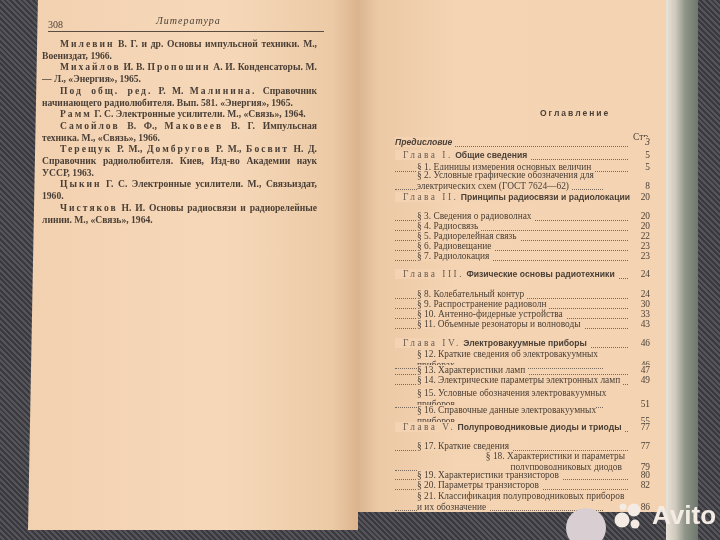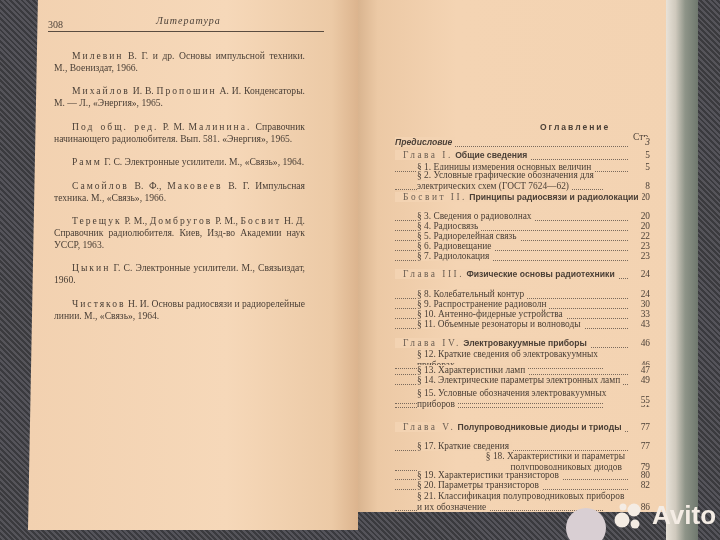--- a/index.html
+++ b/index.html
@@ -12,24 +12,24 @@
     clip-path:polygon(3% 0,100% 0,100% 100%,0 100%);}
   .page-right{position:absolute;left:336px;top:0;width:330px;height:512px;
     background:linear-gradient(90deg,#d9b48f 0%,#ecc9a5 6%,#f4d4b3 30%,#f3d3b2 100%);}
   .cover-edge{position:absolute;left:666px;top:0;width:32px;height:540px;
     background:linear-gradient(90deg,#e8e2d8 0%,#cfc9bd 30%,#8e9488 60%,#6f786e 100%);}
   .running-head{position:absolute;left:48px;top:15px;width:276px;
     border-bottom:1.5px solid #5a4c40;font-size:10px;height:16px;}
   .running-head .pg{position:absolute;left:0;top:4px;}
   .running-head .title{position:absolute;left:108px;top:0;font-style:italic;letter-spacing:1px;}
   .refs{position:absolute;left:42px;top:38px;width:275px;font-size:9.6px;line-height:11.7px;text-align:justify;}
-  .refs p{margin:12px;text-indent:18px;}
+  .refs p{margin:0;text-indent:18px;font-weight:bold;}
   .sp{letter-spacing:2px;}
   .toc{position:absolute;left:395px;top:0;width:255px;font-size:9.4px;}
-  .toc-title{position:absolute;left:145px;top:108px;font-weight:bold;letter-spacing:2px;font-size:8.5px;font-family:"Liberation Sans","DejaVu Sans",sans-serif;margin-top:14px;}
+  .toc-title{position:absolute;left:145px;top:108px;font-weight:bold;letter-spacing:2px;font-size:8.5px;font-family:"Liberation Sans","DejaVu Sans",sans-serif;}
   .str{position:absolute;left:238px;top:132px;font-size:9.5px;}
   .row{position:absolute;left:0;width:255px;line-height:10.5px;}
   .row .dots{position:absolute;left:0;right:22px;bottom:1px;border-bottom:1.5px dotted #7a6a5c;z-index:0;}
   .row .txt{position:relative;z-index:1;background:#f3d3b2;padding-right:3px;}
   .row .num{position:absolute;right:0;bottom:0;background:#f3d3b2;padding-left:3px;}
   .chap .ch{letter-spacing:2.5px;color:#6b5e52;margin-left:8px;}
   .chap b{font-family:"Liberation Sans","DejaVu Sans",sans-serif;font-size:8.6px;}
   .sec{padding-left:22px;box-sizing:border-box;}
   .avito{position:absolute;left:614px;top:500px;color:#f4ece4;font-family:"Liberation Sans","DejaVu Sans",sans-serif;font-size:26px;font-weight:bold;display:flex;align-items:center;gap:4px;}
   .finger{position:absolute;left:566px;top:508px;width:40px;height:40px;border-radius:50%;background:#d9cfd3;}
@@ -59,37 +59,37 @@
     <p><span class="sp">Чистяков</span> Н. И. Основы радиосвязи и радиорелейные линии. М., «Связь», 1964.</p>
   </div>
 
 <div class="toc" id="toc">
   <div class="toc-title">Оглавление</div>
   <div class="str">Стр.</div>
 <div class="row " style="top: 137px; font-style: italic;"><span class="dots"></span><span class="txt"><b style="font-family:'Liberation Sans',sans-serif;font-size:8.6px">Предисловие</b></span><span class="num">3</span></div>
     <div class="row  chap" style="top: 150px;"><span class="dots"></span><span class="txt"><span class="ch">Глава I.</span> <b>Общие сведения</b></span><span class="num">5</span></div>
     <div class="row sec" style="top: 162px;"><span class="dots"></span><span class="txt">§ 1. Единицы измерения основных величин</span><span class="num">5</span></div>
     <div class="row sec" style="top: 170px; width: 230px; white-space: normal;"><span class="dots"></span><span class="txt">§ 2. Условные графические обозначения для электрических схем (ГОСТ 7624—62)</span><span class="num" style="right: -25px;">8</span></div>
-    <div class="row  chap" style="top: 192px;"><span class="dots"></span><span class="txt"><span class="ch">Босвит II.</span> <b>Принципы радиосвязи и радиолокации</b></span><span class="num">20</span></div>
+    <div class="row  chap" style="top: 192px;"><span class="dots"></span><span class="txt"><span class="ch">Глава II.</span> <b>Принципы радиосвязи и радиолокации</b></span><span class="num">20</span></div>
     <div class="row sec" style="top: 211px;"><span class="dots"></span><span class="txt">§ 3. Сведения о радиоволнах</span><span class="num">20</span></div>
     <div class="row sec" style="top: 221px;"><span class="dots"></span><span class="txt">§ 4. Радиосвязь</span><span class="num">20</span></div>
     <div class="row sec" style="top: 231px;"><span class="dots"></span><span class="txt">§ 5. Радиорелейная связь</span><span class="num">22</span></div>
     <div class="row sec" style="top: 241px;"><span class="dots"></span><span class="txt">§ 6. Радиовещание</span><span class="num">23</span></div>
     <div class="row sec" style="top: 251px;"><span class="dots"></span><span class="txt">§ 7. Радиолокация</span><span class="num">23</span></div>
     <div class="row  chap" style="top: 269px;"><span class="dots"></span><span class="txt"><span class="ch">Глава III.</span> <b>Физические основы радиотехники</b></span><span class="num">24</span></div>
     <div class="row sec" style="top: 289px;"><span class="dots"></span><span class="txt">§ 8. Колебательный контур</span><span class="num">24</span></div>
     <div class="row sec" style="top: 299px;"><span class="dots"></span><span class="txt">§ 9. Распространение радиоволн</span><span class="num">30</span></div>
     <div class="row sec" style="top: 309px;"><span class="dots"></span><span class="txt">§ 10. Антенно-фидерные устройства</span><span class="num">33</span></div>
     <div class="row sec" style="top: 319px;"><span class="dots"></span><span class="txt">§ 11. Объемные резонаторы и волноводы</span><span class="num">43</span></div>
     <div class="row  chap" style="top: 338px;"><span class="dots"></span><span class="txt"><span class="ch">Глава IV.</span> <b>Электровакуумные приборы</b></span><span class="num">46</span></div>
     <div class="row sec" style="top: 349px; width: 230px; white-space: normal;"><span class="dots"></span><span class="txt">§ 12. Краткие сведения об электровакуумных приборах</span><span class="num" style="right: -25px;">46</span></div>
     <div class="row sec" style="top: 365px;"><span class="dots"></span><span class="txt">§ 13. Характеристики ламп</span><span class="num">47</span></div>
     <div class="row sec" style="top: 375px;"><span class="dots"></span><span class="txt">§ 14. Электрические параметры электронных ламп</span><span class="num">49</span></div>
     <div class="row sec" style="top: 388px; width: 230px; white-space: normal;"><span class="dots"></span><span class="txt">§ 15. Условные обозначения электровакуумных приборов</span><span class="num" style="right: -25px;">51</span></div>
-    <div class="row sec" style="top: 405px; width: 230px; white-space: normal;"><span class="dots"></span><span class="num" style="right: -25px; text-align: right;">55</span></div>
+    <div class="row sec" style="top: 405px; width: 230px; white-space: normal;"><span class="dots"></span><span class="txt">§ 16. Справочные данные электровакуумных приборов</span><span class="num" style="right: -25px; text-align: right;">55</span></div>
     <div class="row  chap" style="top: 422px;"><span class="dots"></span><span class="txt"><span class="ch">Глава V.</span> <b>Полупроводниковые диоды и триоды</b></span><span class="num">77</span></div>
     <div class="row sec" style="top: 441px;"><span class="dots"></span><span class="txt">§ 17. Краткие сведения</span><span class="num">77</span></div>
     <div class="row sec" style="top: 451px; width: 230px; white-space: normal; text-align: right;"><span class="dots"></span><span class="txt">§ 18. Характеристики и параметры полупроводниковых диодов</span><span class="num" style="right: -25px;">79</span></div>
     <div class="row sec" style="top: 470px;"><span class="dots"></span><span class="txt">§ 19. Характеристики транзисторов</span><span class="num">80</span></div>
     <div class="row sec" style="top: 480px;"><span class="dots"></span><span class="txt">§ 20. Параметры транзисторов</span><span class="num">82</span></div>
     <div class="row sec" style="top: 491px; width: 230px; white-space: normal;"><span class="dots"></span><span class="txt">§ 21. Классификация полупроводниковых приборов и их обозначение</span><span class="num" style="right: -25px;">86</span></div>
   </div>
 
 <div class="finger"></div>
 <div class="avito">

